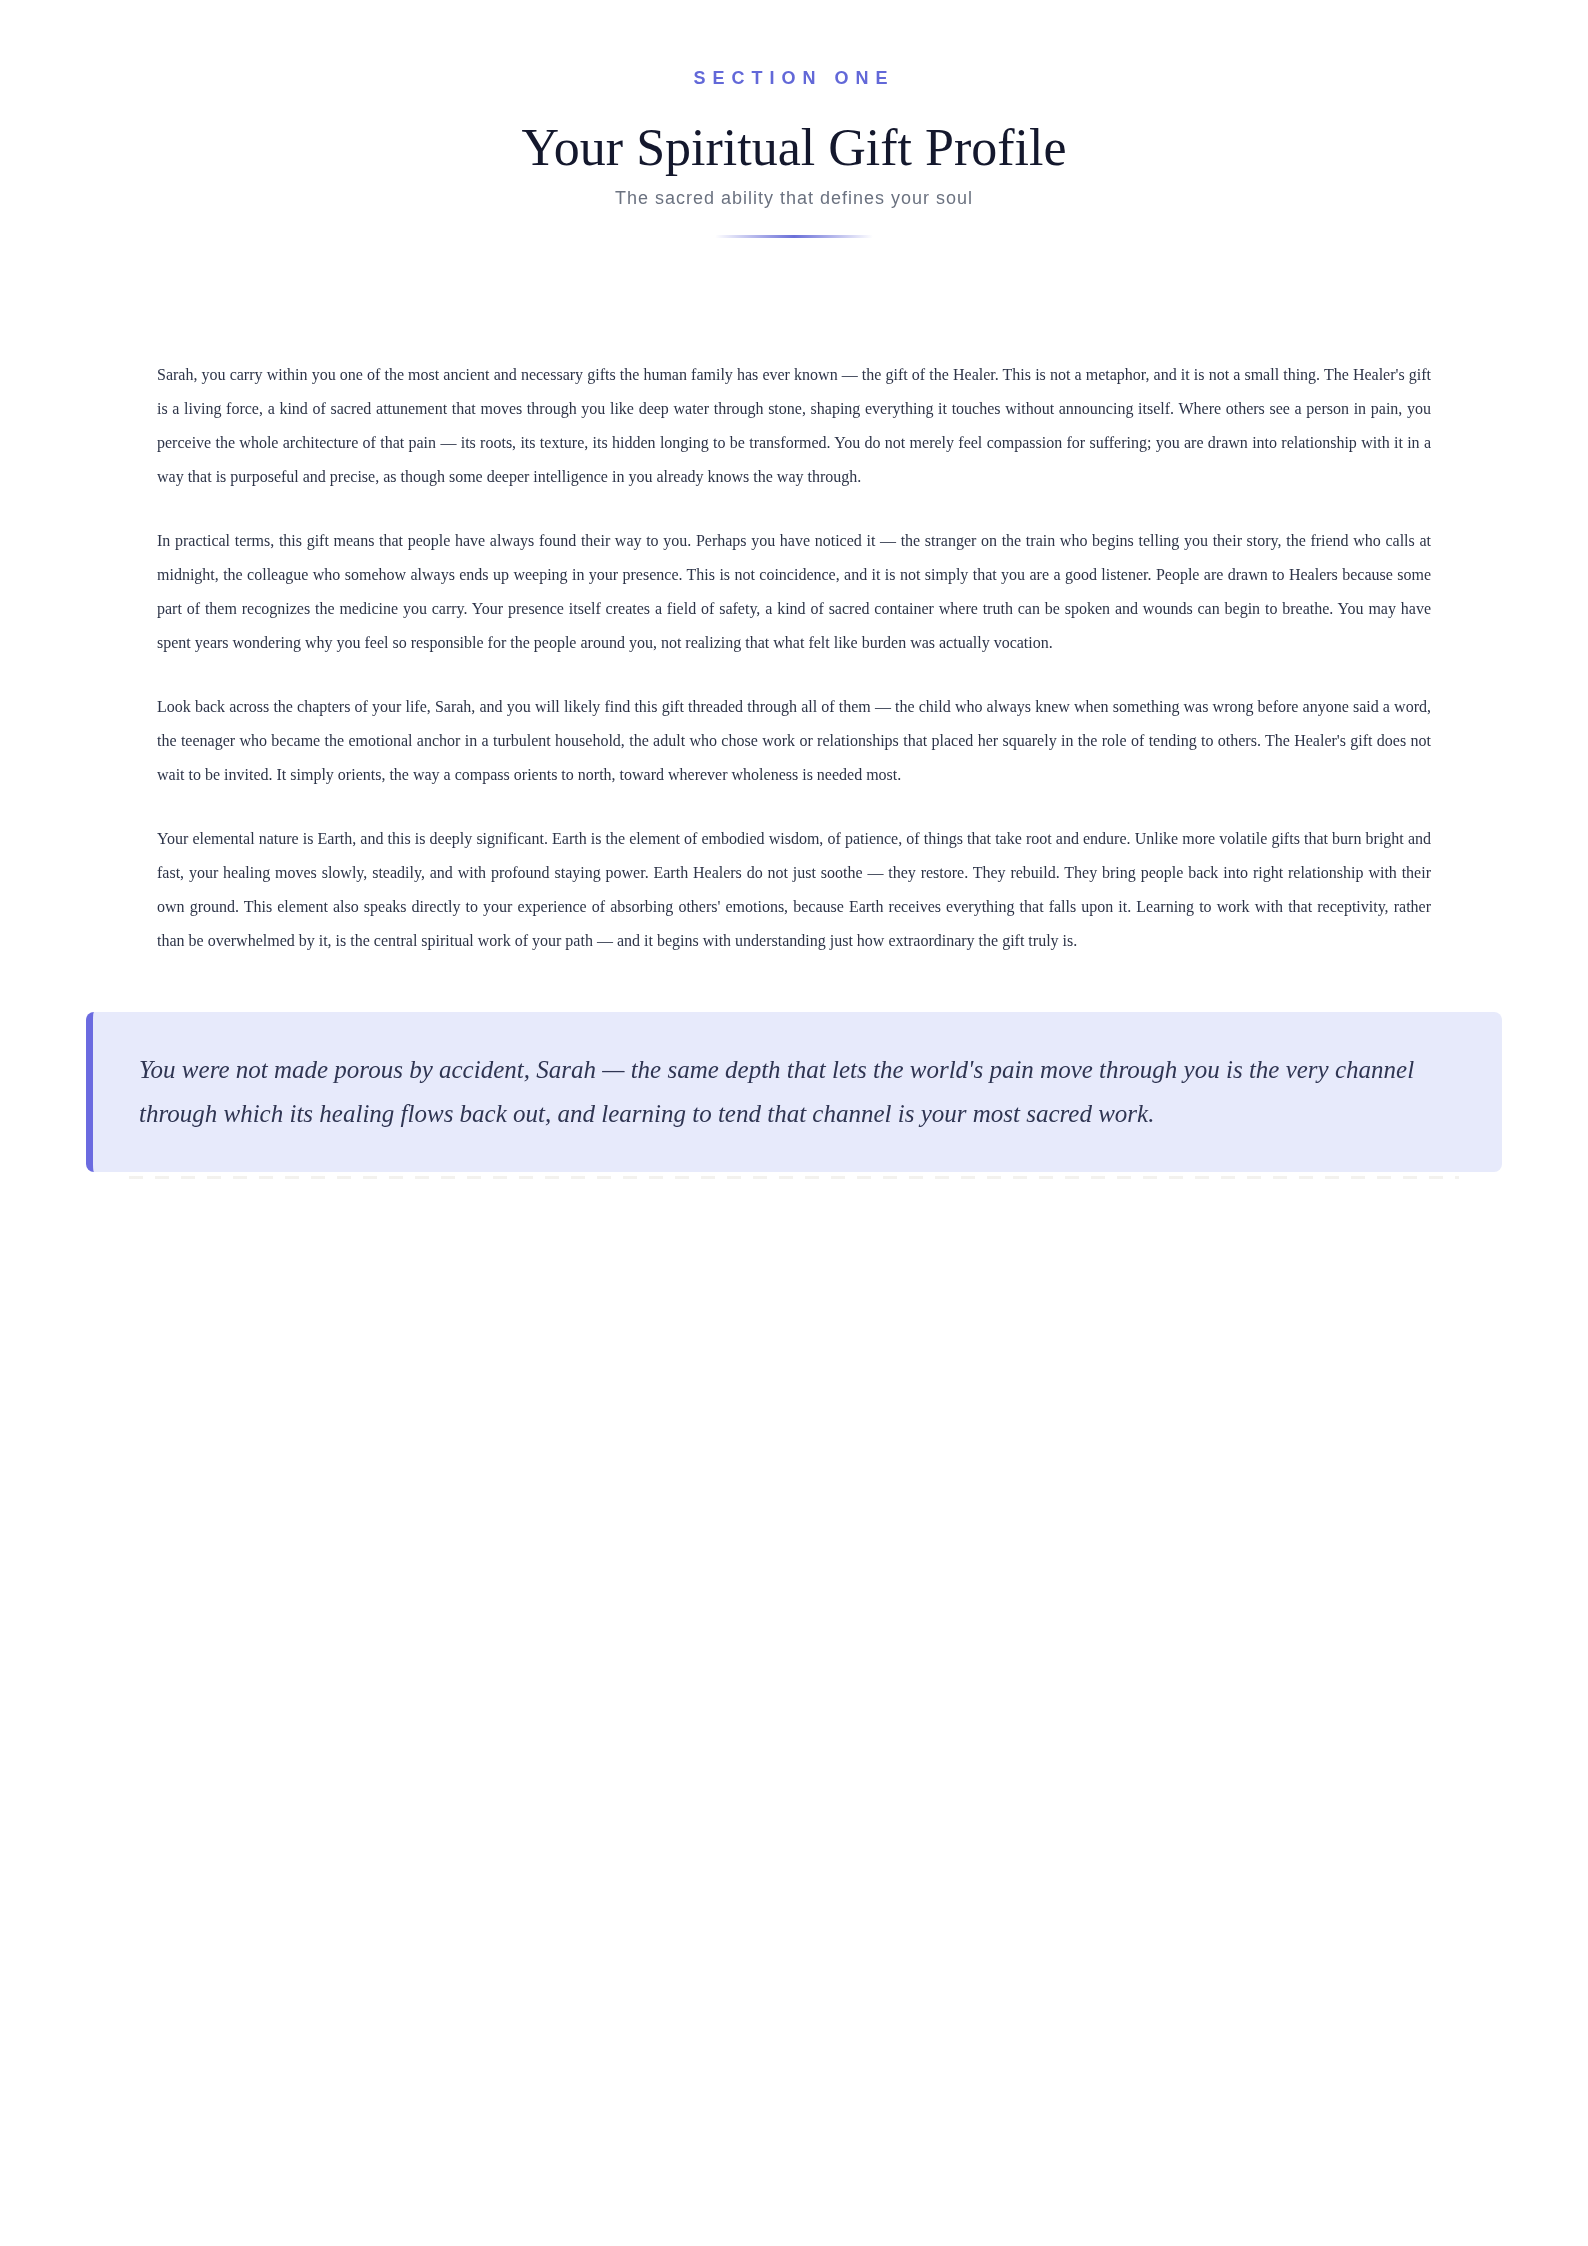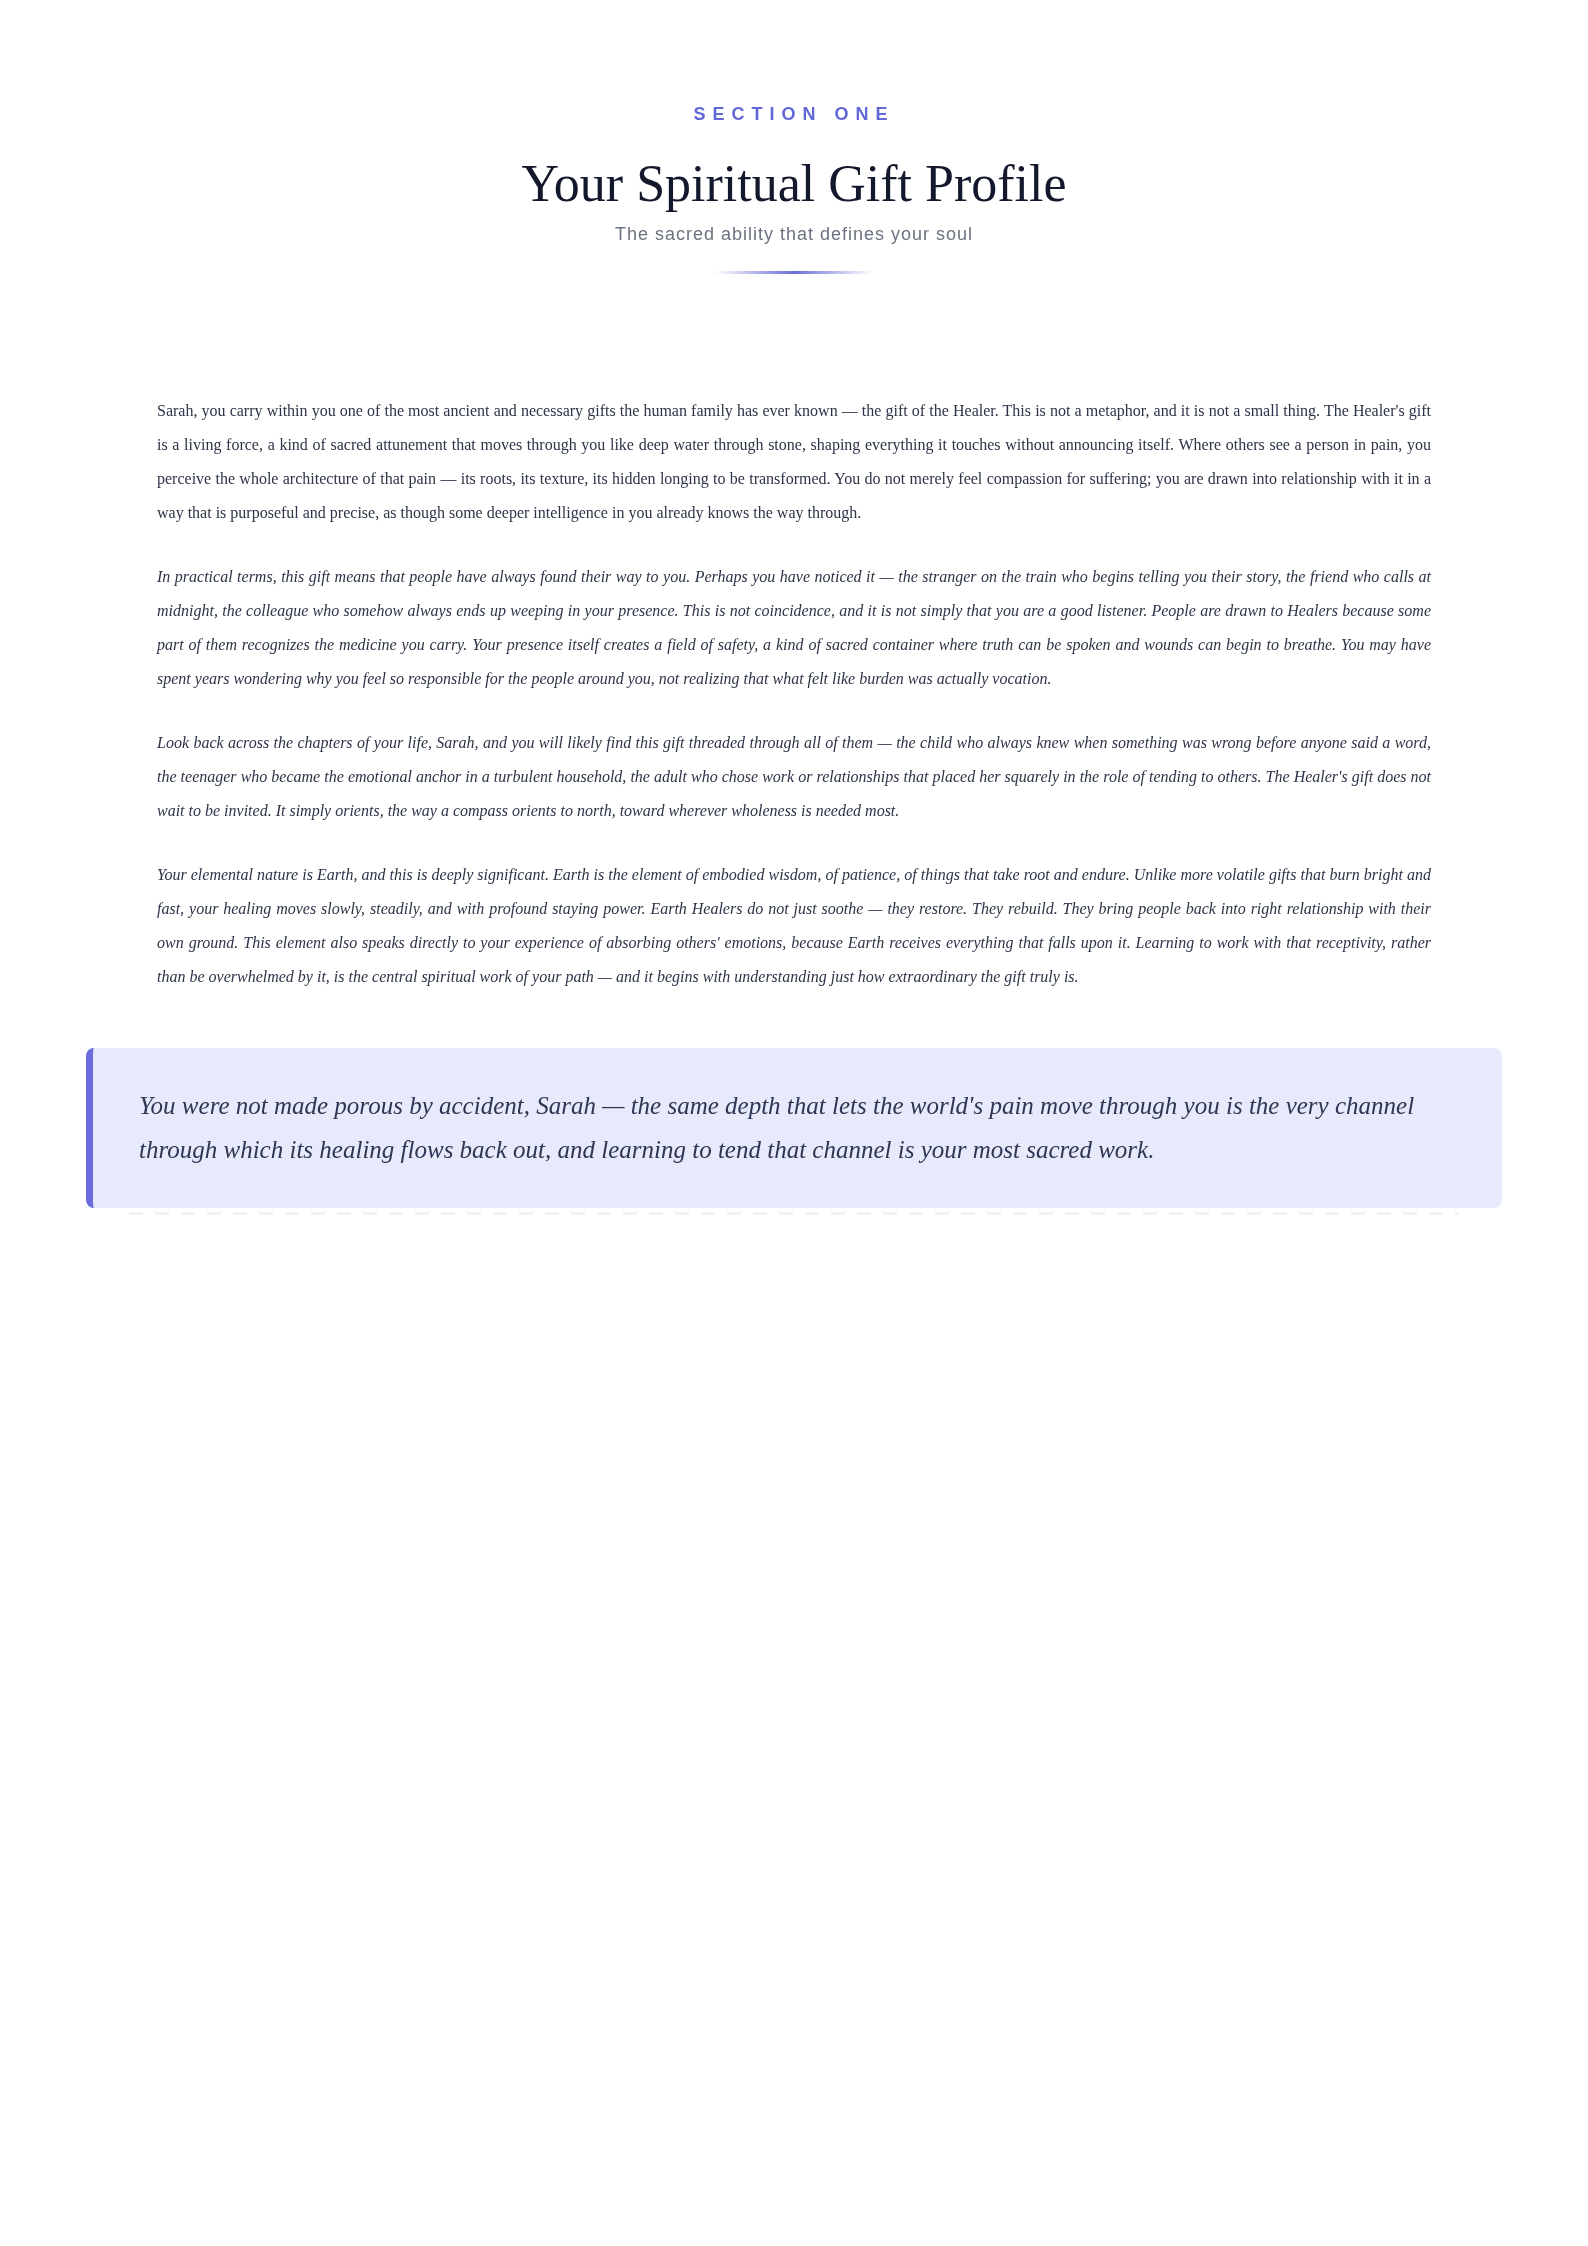--- a/index.html
+++ b/index.html
@@ -12,21 +12,21 @@
   }
   *{margin:0;padding:0;box-sizing:border-box;}
   html,body{background:#ffffff;}
   body{
     width:1588px;
     font-family:"Liberation Serif","DejaVu Serif",serif;
     color:var(--body-color);
   }
   .page{
     width:1588px;
-    padding-top:104px;
+    padding-top:68px;
     padding-bottom:10px;
   }
   .header{
     text-align:center;
   }
   .kicker{
     font-family:"Liberation Sans","DejaVu Sans",sans-serif;
     font-size:18px;
     font-weight:700;
     letter-spacing:7px;
@@ -61,21 +61,20 @@
   .content p{
     font-size:16px;
     line-height:34px;
     text-align:justify;
     hyphens:auto;
     -webkit-hyphens:auto;
     color:var(--body-color);
   }
   .content p + p{
     margin-top:30px;
-    font-style:italic;
   }
   .pull-quote{
     width:1416px;
     margin:54px auto 0 auto;
     background:var(--quote-bg);
     border-left:7px solid var(--quote-border);
     border-radius:8px;
     padding:36px 48px 36px 46px;
   }
   .pull-quote p{

